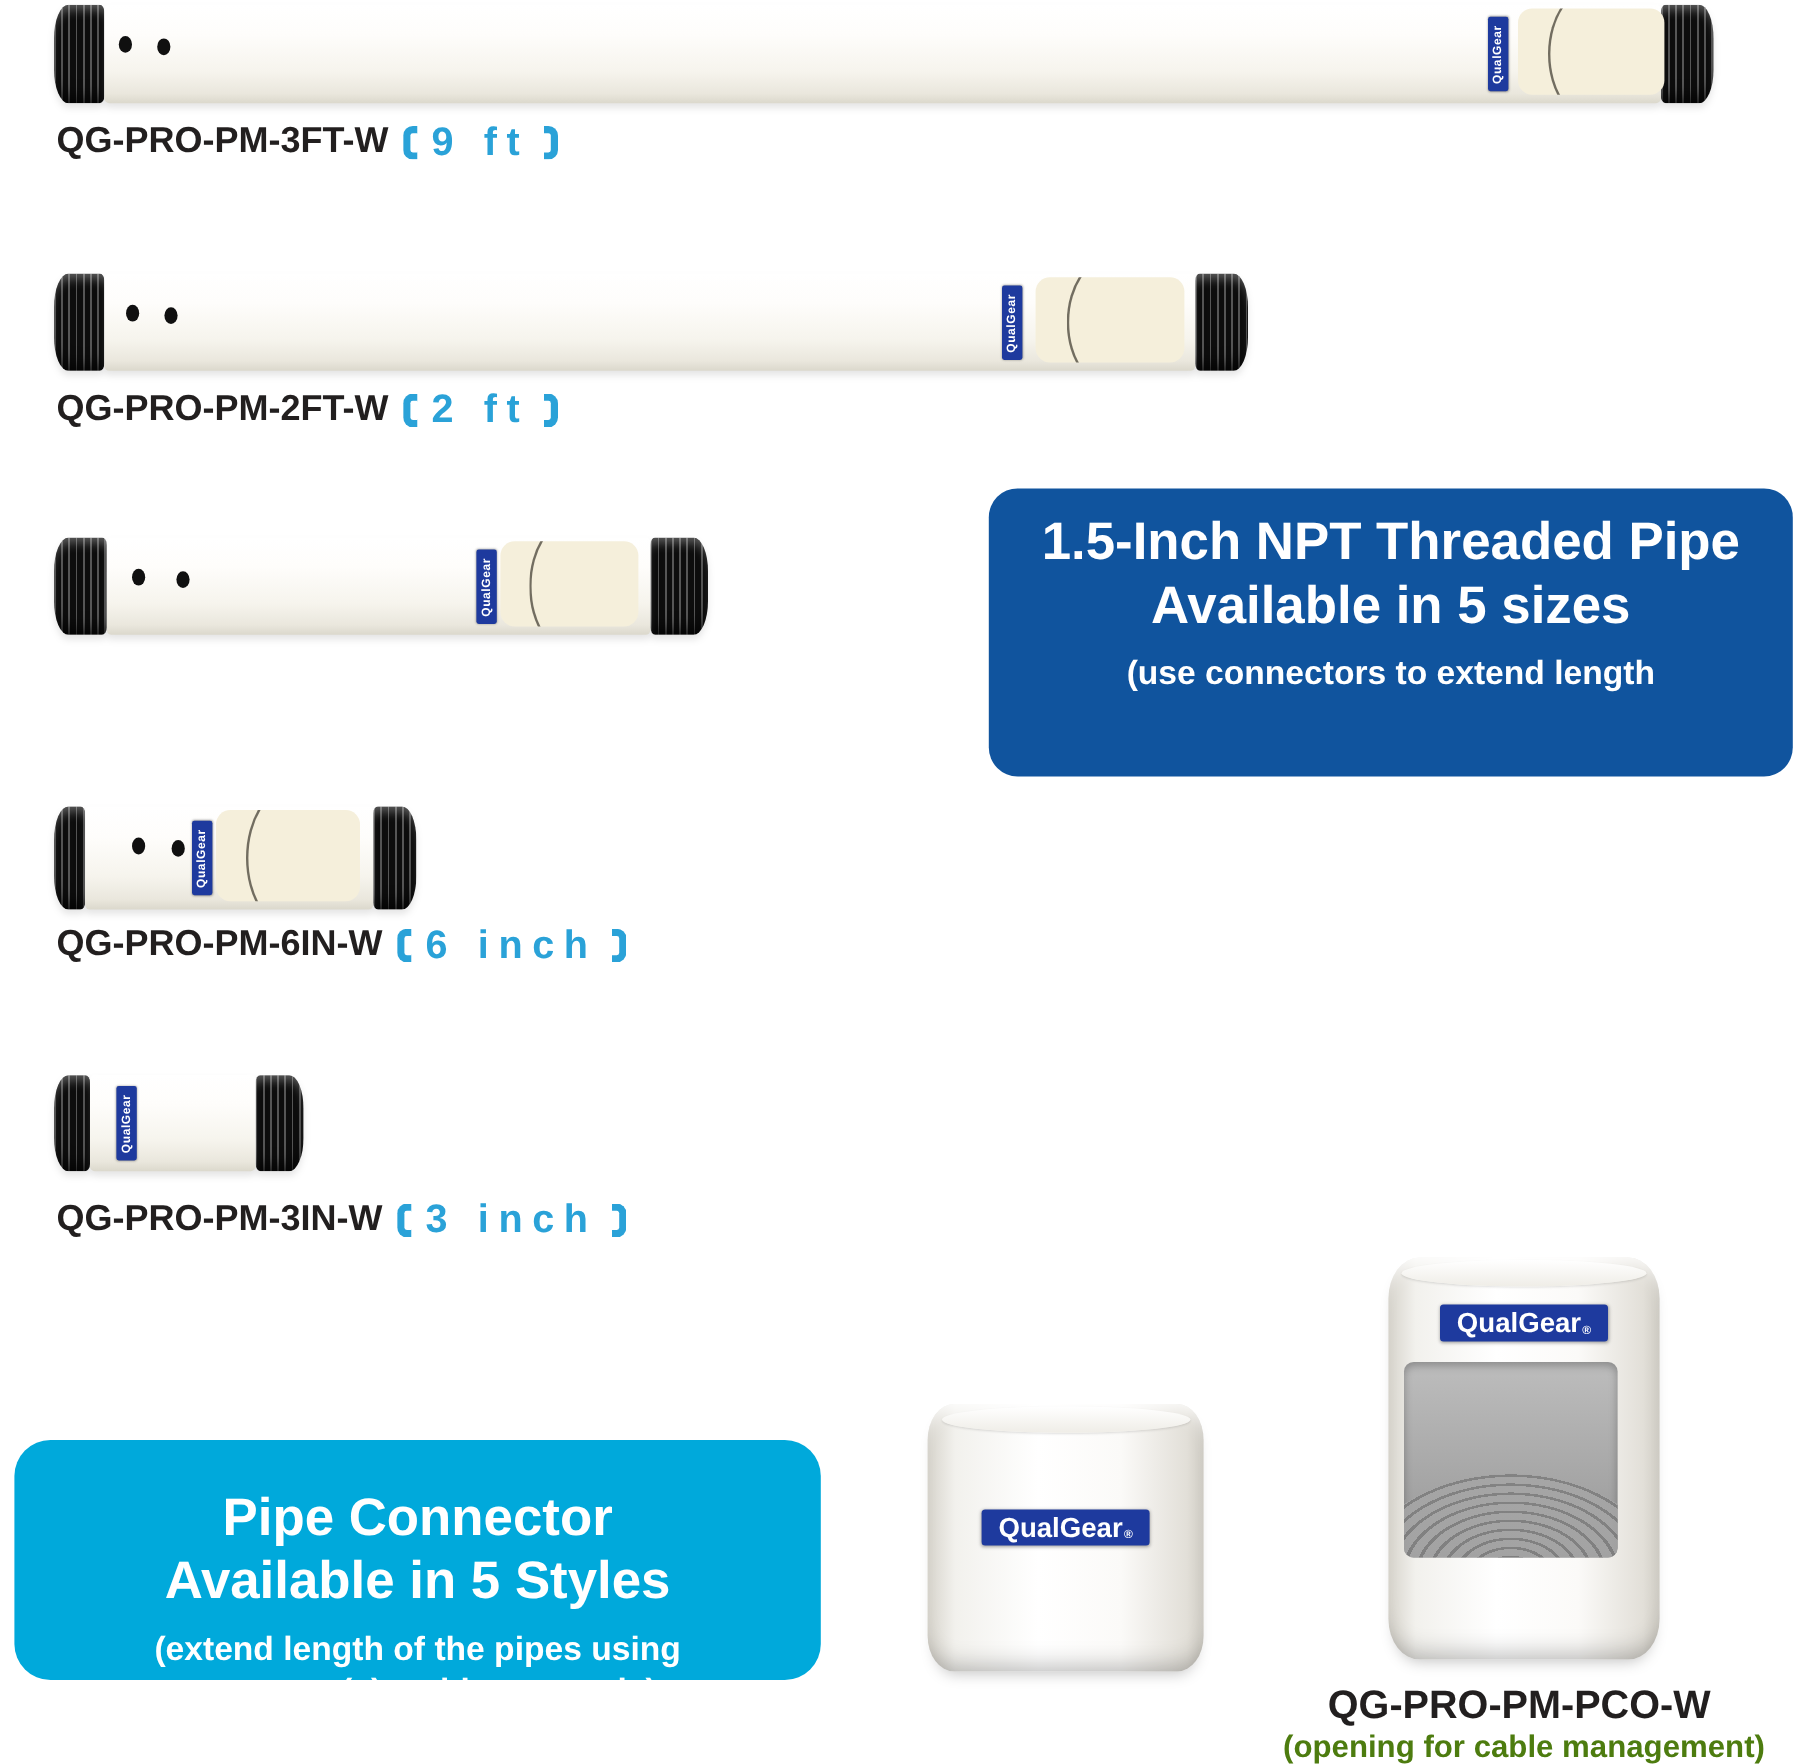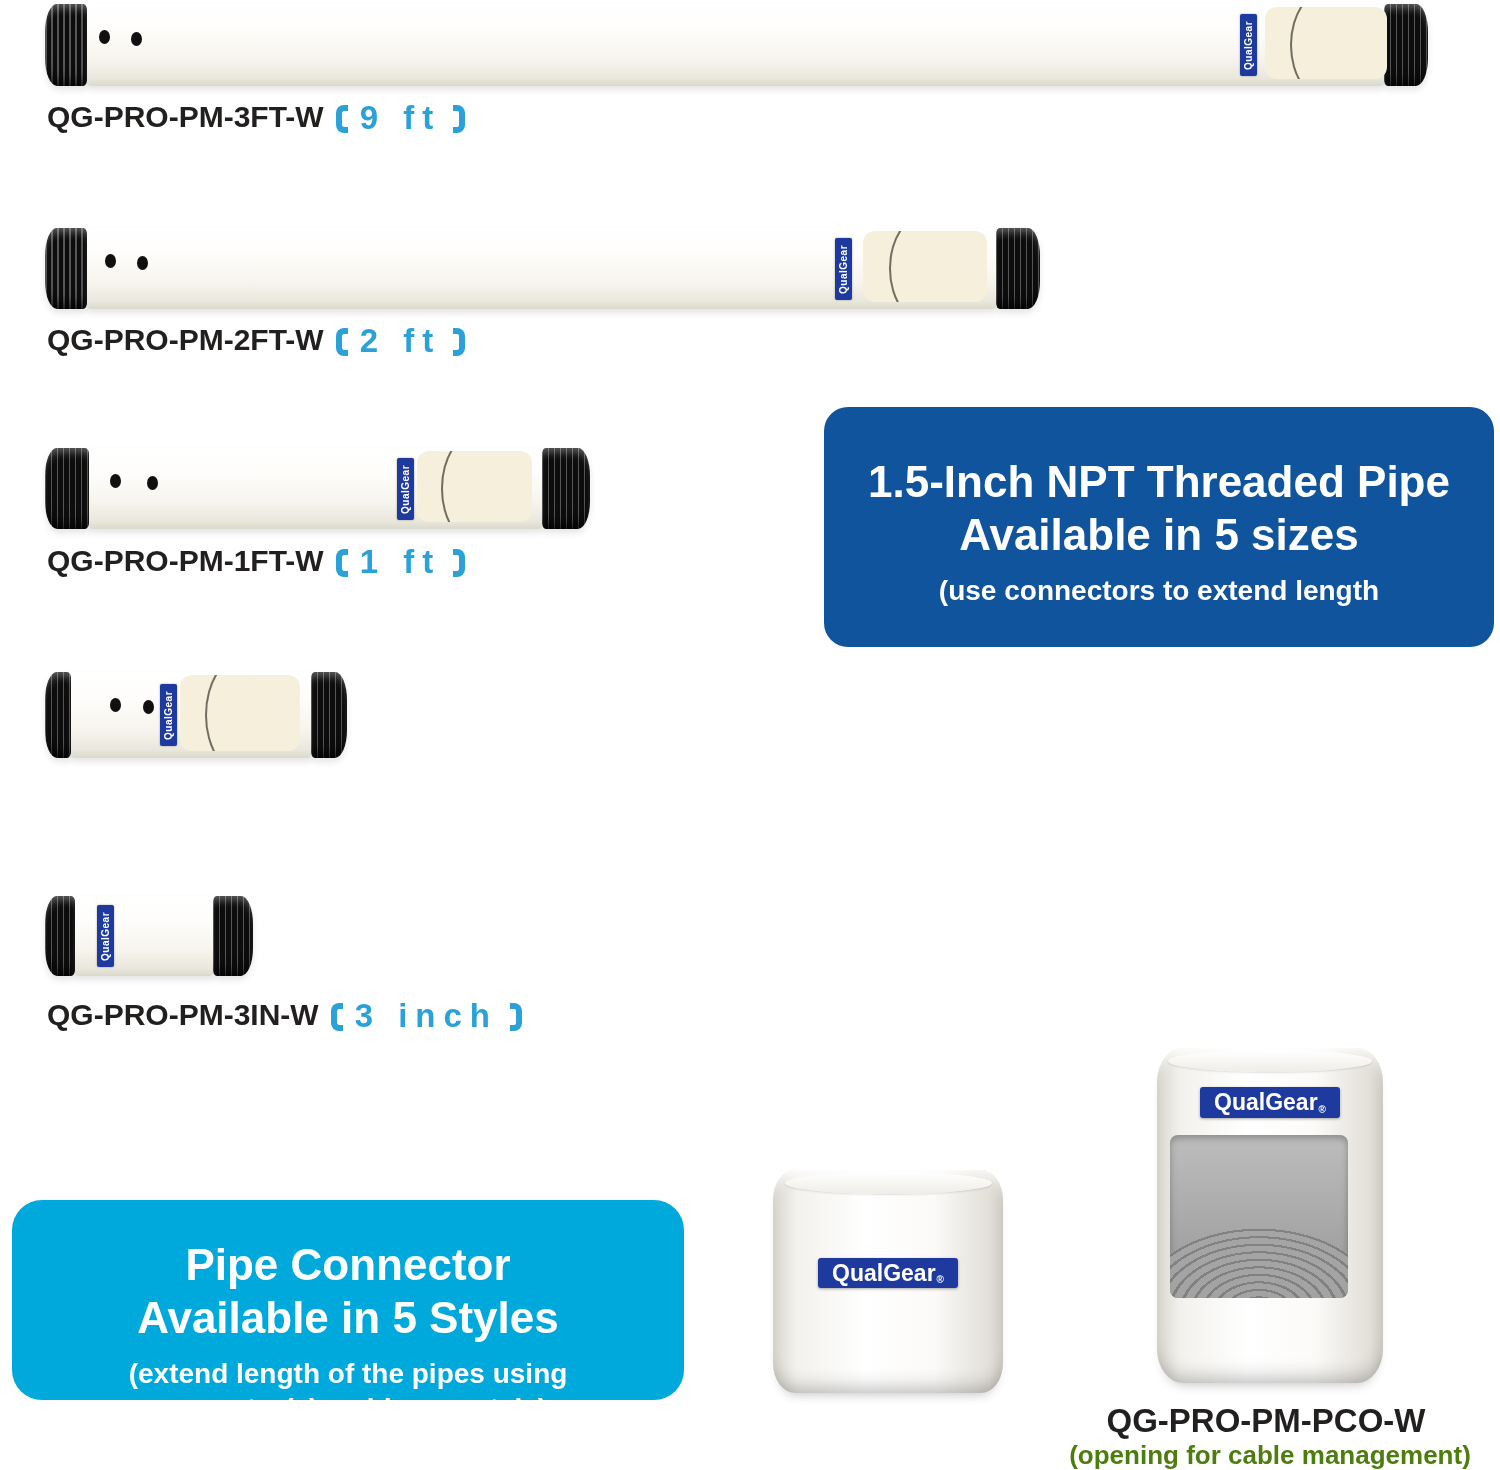--- a/index.html
+++ b/index.html
@@ -61,21 +61,21 @@
   .plabel{position:absolute;left:47px;font-weight:bold;font-size:30px;color:#221f1f;white-space:nowrap;}
   .lb1{top:99px}.lb2{top:322px}.lb3{top:543px}.lb4{top:768px}.lb5{top:997px}
   .size{color:#2AA2D8;font-size:33px;margin-left:12px;display:inline-block;vertical-align:-2px;}
   .size-text{letter-spacing:8px;margin:0 12px;font-weight:bold;}
   .brk{display:inline-block;width:12px;height:28px;vertical-align:-4px;box-sizing:border-box;}
   .brk-l{border:6px solid #2AA2D8;border-right:none;border-radius:8px 0 0 8px;}
   .brk-r{border:6px solid #2AA2D8;border-left:none;border-radius:0 8px 8px 0;}
 
   
   .callout{position:absolute;color:#ffffff;text-align:center;font-weight:bold;box-sizing:border-box;}
-  .callout.blue{left:824px;top:407px;width:670px;height:240px;background:#10549E;border-radius:24px;padding-top:48px;}
+  .callout.blue{left:824px;top:407px;width:670px;height:240px;background:#10549E;border-radius:24px;padding-top:18px;}
   .callout.cyan{left:12px;top:1200px;width:672px;height:200px;background:#00A9DB;border-radius:30px;padding-top:38px;}
   .callout .t{font-size:44px;line-height:53px;}
   .callout .n{font-size:28px;line-height:35px;}
   .callout .n.first{margin-top:12px;text-align:center;}
 
   
   .cyl{
     position:absolute;
     background:linear-gradient(90deg,#d7d4cc 0%,#f2f1ed 10%,#ffffff 40%,#fbfaf8 70%,#e2dfd8 94%,#cfccc4 100%);
     box-shadow:inset 0 16px 16px -12px rgba(255,255,255,.95), inset 0 -18px 20px -14px rgba(0,0,0,.28), 0 8px 12px -7px rgba(0,0,0,.25);
@@ -152,35 +152,35 @@
     <div class="pbody">
       <span class="dot d1"></span>
       <span class="dot d2"></span>
       <div class="qgv">QualGear</div>
       <div class="cream">
         <div class="arc"></div>
       </div>
     </div>
     <div class="thr r"></div>
   </div>
-  <div class="plabel lb3">
-    <span>QG-PRO-PM-1FT-W</span><span class="size"><span class="brk brk-l"></span><span class="size-text">1 ft</span><span class="brk brk-r"></span></span>
-  </div>
 
   <div class="pipe p4">
     <div class="thr l"></div>
     <div class="pbody">
       <span class="dot d1"></span>
       <span class="dot d2"></span>
       <div class="qgv">QualGear</div>
       <div class="cream">
         <div class="arc"></div>
       </div>
     </div>
     <div class="thr r"></div>
+  </div>
+  <div class="plabel lb4">
+    <span>QG-PRO-PM-6IN-W</span><span class="size"><span class="brk brk-l"></span><span class="size-text">6 inch</span><span class="brk brk-r"></span></span>
   </div>
 
   <div class="pipe p5">
     <div class="thr l"></div>
     <div class="pbody">
       <div class="qgv">QualGear</div>
     </div>
     <div class="thr r"></div>
   </div>
   <div class="plabel lb5">

